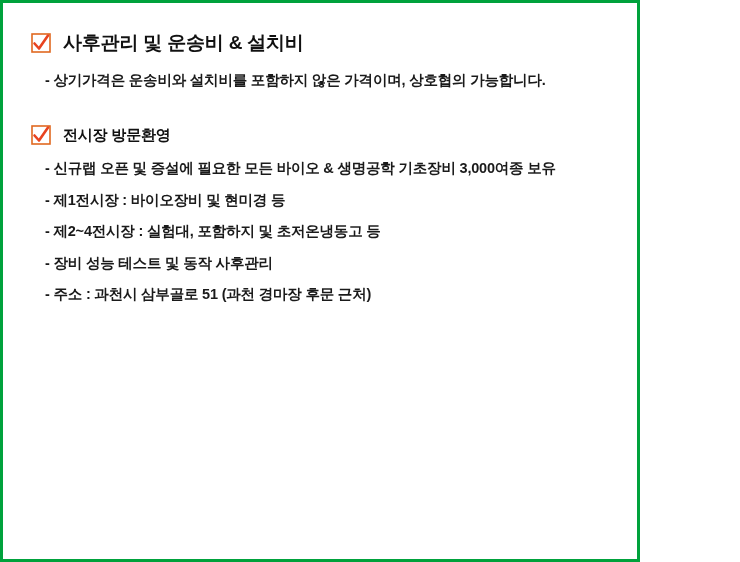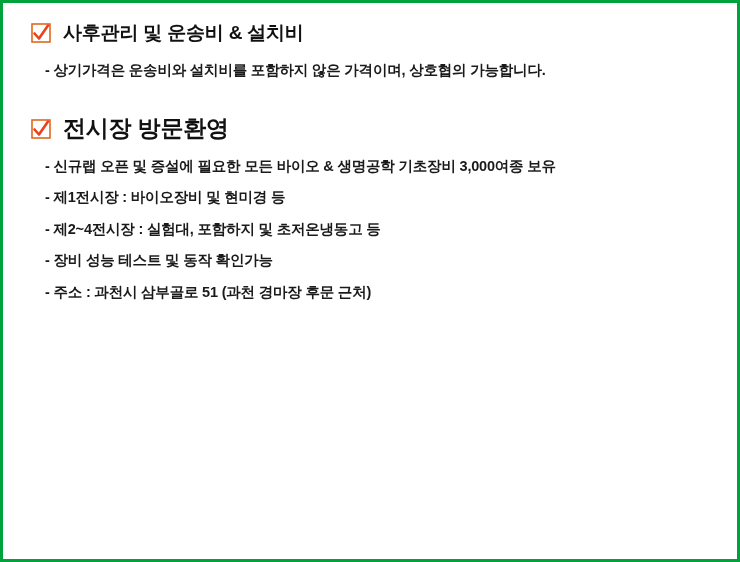--- a/index.html
+++ b/index.html
@@ -8,26 +8,26 @@
   }
   body {
     width: 740px;
     height: 562px;
     background: #ffffff;
     font-family: "Liberation Sans", sans-serif;
     overflow: hidden;
   }
   .page {
     position: relative;
-    width: 740px;
+    width: 640px;
     height: 562px;
     box-sizing: border-box;
     background: #ffffff;
     border: 3px solid #00a23c;
-    padding: 17px 28px 0 28px;
+    padding: 27px 28px 0 28px;
   }
   .section {
     margin-bottom: 10px;
   }
   .section-header {
     display: flex;
     align-items: center;
     gap: 12px;
     margin-bottom: 14px;
   }
@@ -61,21 +61,21 @@
     white-space: nowrap;
   }
   .sec-1 { margin-top: 2px; }
   .sec-2 { margin-top: 34px; }
   .sec-3 { margin-top: 42px; }
   .sec-2 .section-header,
   .sec-3 .section-header { margin-bottom: 12px; }
   .sec-2 .line { margin-bottom: 9px; }
   .sec-3 .lines { padding-left: 16px; }
   .sec-2 .section-title,
-  .sec-3 .section-title { font-size: 23px; }
+  .sec-3 .section-title { font-size: 15px; }
   .indent-title { padding-left: 6px; }
 </style>
 </head>
 <body>
 
 <div class="page">
 
   <div class="section sec-1">
     <div class="section-header">
       <span class="check-icon">
@@ -98,19 +98,19 @@
           <rect x="1" y="1" width="18" height="18" fill="#ffffff" stroke="#e06820" stroke-width="1.6"></rect>
           <path d="M3.5 10.5 L8 15.5 L17 2.5" fill="none" stroke="#e8431f" stroke-width="2.6" stroke-linecap="round" stroke-linejoin="round"></path>
         </svg>
       </span>
       <span class="section-title">전시장 방문환영</span>
     </div>
     <div class="lines">
       <div class="line">- 신규랩 오픈 및 증설에 필요한 모든 바이오 &amp; 생명공학 기초장비 3,000여종 보유</div>
       <div class="line">- 제1전시장 : 바이오장비 및 현미경 등</div>
       <div class="line">- 제2~4전시장 : 실험대, 포함하지 및 초저온냉동고 등</div>
-      <div class="line">- 장비 성능 테스트 및 동작 확인가능</div>
+      <div class="line">- 장비 성능 테스트 및 동작 사후관리</div>
       <div class="line">- 주소 : 과천시 삼부골로 51 (과천 경마장 후문 근처)</div>
     </div>
   </div>
 
 
 </div>
 
 </body></html>

